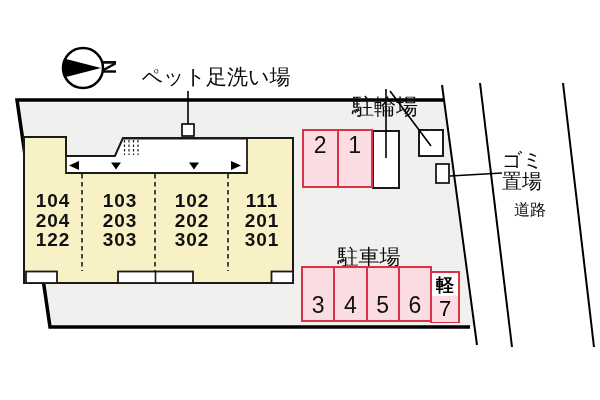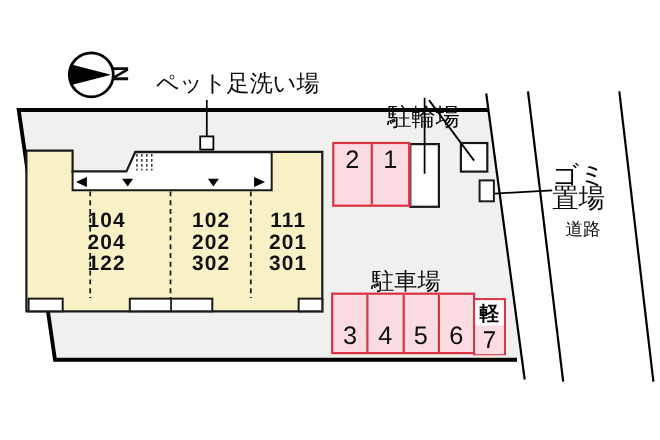--- a/index.html
+++ b/index.html
@@ -4,29 +4,29 @@
 <style>
   html,body{margin:0;padding:0;background:#fff;}
   .canvas{
     position:relative;width:600px;height:400px;background:#ffffff;overflow:hidden;
     font-family:"Liberation Sans","DejaVu Sans",sans-serif;color:#000;
   }
   svg{position:absolute;left:0;top:0;}
   .jp-label{position:absolute;font-weight:500;color:#0a0a0a;white-space:pre;line-height:1.02;}
   .pet-label{left:137px;top:66px;width:158px;font-size:21px;text-align:center;}
   .bike-label{left:349px;top:60px;width:72px;font-size:22px;text-align:center;margin-top:36px;}
-  .garbage-label{left:502px;top:150px;font-size:24px;line-height:20.5px;}
+  .garbage-label{left:502px;top:150px;font-size:20px;line-height:20.5px;}
   .road-label{left:514px;top:202px;font-size:16px;}
   .parkinglot-label{left:334px;top:210px;width:70px;font-size:21px;text-align:center;margin-top:36px;}
   .north-label{left:99px;top:57px;width:20px;height:20px;font-size:20px;font-weight:bold;
     transform:rotate(90deg);text-align:center;line-height:20px;}
   .room-col{position:absolute;top:191px;width:56px;text-align:center;
     font-size:19px;line-height:19.5px;font-weight:600;letter-spacing:1px;color:#111;}
   .room-col span{display:block;}
-  .col-104{left:25px;padding-left:44px;} .col-103{left:92px;} .col-102{left:164px;} .col-101{left:234px;}
+  .col-104{left:25px;} .col-103{left:92px;} .col-102{left:164px;} .col-101{left:234px;}
   .pspace-row{position:absolute;display:flex;box-sizing:border-box;
     border:2px solid #d93445;background:#fbdce3;}
   .row-top{left:302px;top:129px;width:71px;height:59px;}
   .row-bottom{left:301px;top:266px;width:131px;height:56px;}
   .pspace{flex:1;display:flex;justify-content:center;box-sizing:border-box;
     font-size:23px;font-weight:500;color:#111;}
   .pspace + .pspace{border-left:2px solid #d93445;}
   .row-top .pspace{align-items:flex-start;padding-top:1px;}
   .row-bottom .pspace{align-items:flex-end;padding-bottom:1px;}
   .kei-cell{position:absolute;left:430px;top:271px;width:30px;height:52px;
@@ -104,20 +104,25 @@
   <div class="jp-label garbage-label">ゴミ
 置場</div>
   <div class="jp-label road-label">道路</div>
   <div class="jp-label parkinglot-label">駐車場</div>
 
   <div class="room-col col-104">
     <span>104</span>
     <span>204</span>
     <span>122</span>
   </div>
+  <div class="room-col col-103">
+    <span>103</span>
+    <span>203</span>
+    <span>303</span>
+  </div>
   <div class="room-col col-102">
     <span>102</span>
     <span>202</span>
     <span>302</span>
   </div>
   <div class="room-col col-101">
     <span>111</span>
     <span>201</span>
     <span>301</span>
   </div>

